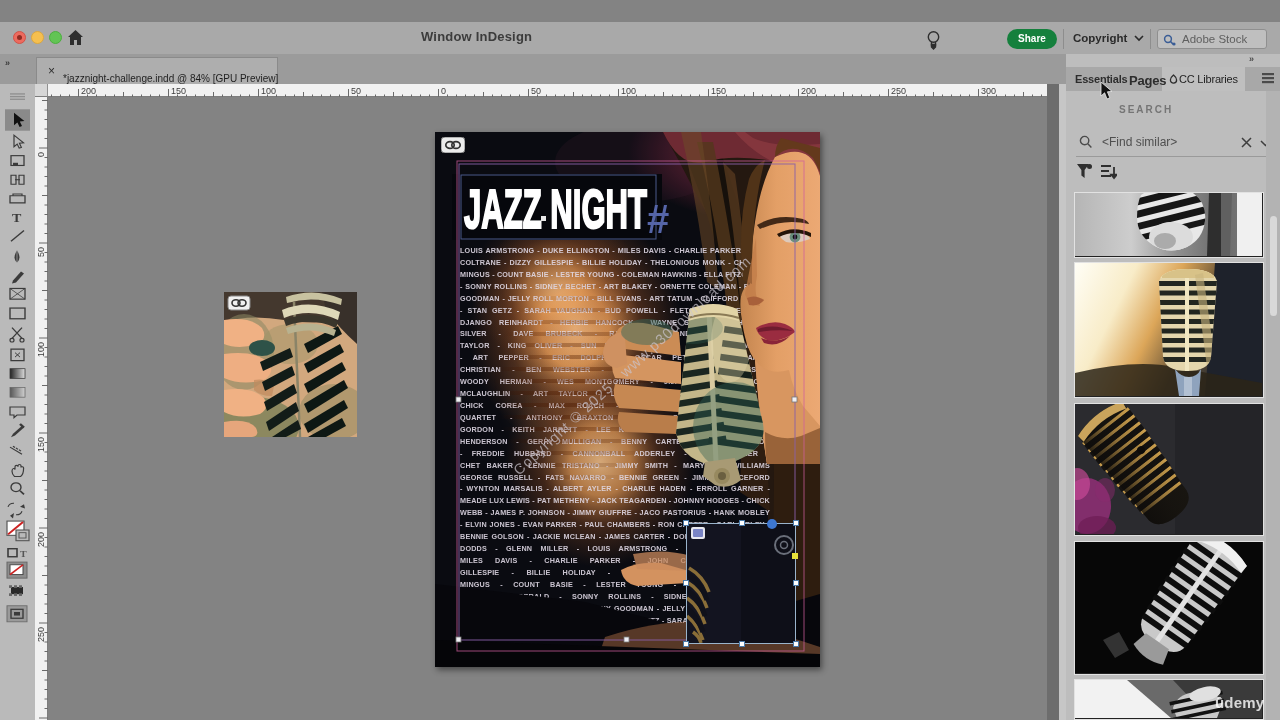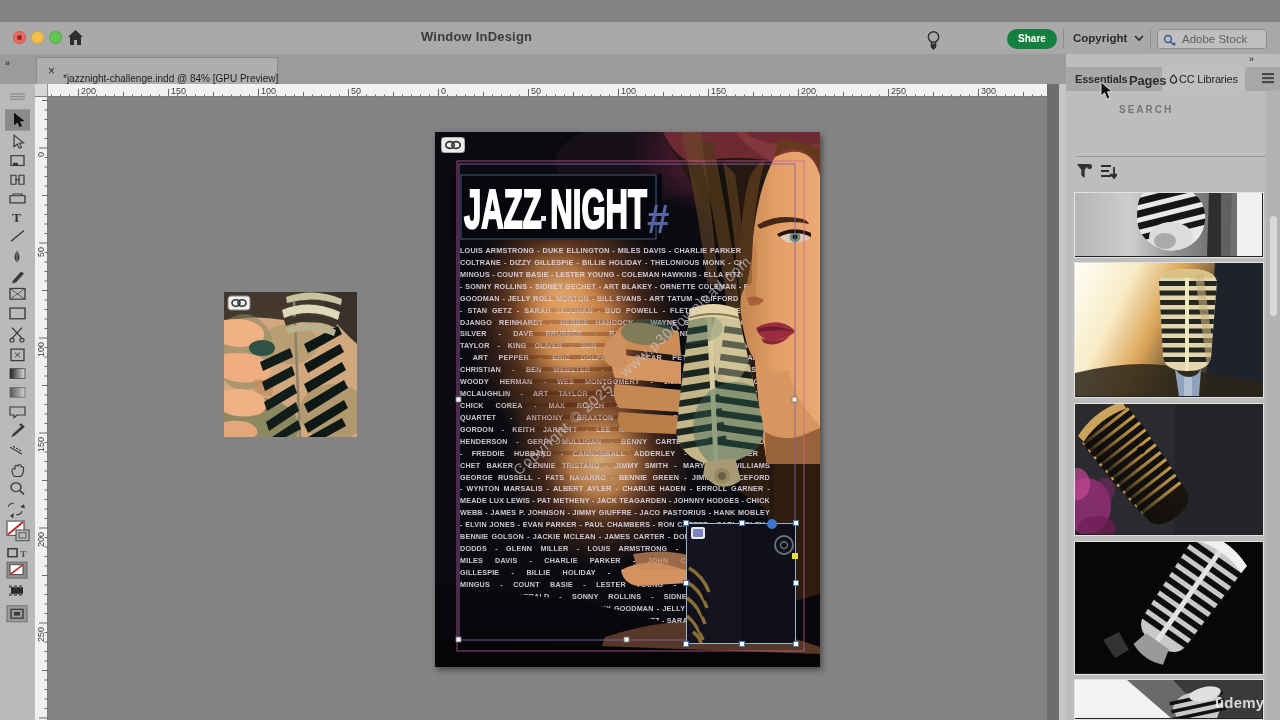--- a/index.html
+++ b/index.html
@@ -424,20 +424,35 @@
       </svg>
     <span style="position:absolute;left:113px;top:19px;color:#1f1f1f;font-size:11px;font-weight:normal;letter-spacing:-0.2px;">CC Libraries</span>
     <svg style="position:absolute;left:196px;top:19px" width="12" height="11" viewBox="0 0 12 11">
         <g fill="#4a4a4a">
           <rect x="0" y="0" width="12" height="2.2"></rect>
           <rect x="0" y="4" width="12" height="2.2"></rect>
           <rect x="0" y="8" width="12" height="2.2"></rect>
         </g>
       </svg>
     <span id="search-label">SEARCH</span>
+    <div id="findrow">
+      <svg style="position:absolute;left:3px;top:3px" width="14" height="14" viewBox="0 0 14 14">
+          <g fill="none" stroke="#4b4b4b" stroke-width="1.4">
+            <circle cx="5.6" cy="5.6" r="4.2"></circle>
+            <path d="M8.8 8.8l3.6 3.6"></path>
+          </g>
+        </svg>
+      <span style="position:absolute;left:26px;top:3px;color:#4f4f4f;font-size:12px;">&lt;Find similar&gt;</span>
+      <svg style="position:absolute;left:165px;top:5px" width="11" height="11" viewBox="0 0 11 11">
+          <path stroke="#3e3e3e" stroke-width="1.5" d="M1 1l9 9 M10 1l-9 9"></path>
+        </svg>
+      <svg style="position:absolute;left:184px;top:8px" width="11" height="7" viewBox="0 0 11 7">
+          <path fill="none" stroke="#3e3e3e" stroke-width="1.5" d="M1 1l4.5 4.5L10 1"></path>
+        </svg>
+    </div>
     <div id="findline"></div>
     <svg style="position:absolute;left:11px;top:110px" width="40" height="17" viewBox="0 0 40 17">
       <g fill="#2f2f2f">
           <path d="M0 0 h12 l-4.4 6 v8 l-3.2-2.5 v-5.5z"></path>
           <circle cx="12.5" cy="2.5" r="2.5"></circle>
       <rect x="24" y="1" width="10" height="2"></rect>
           <rect x="24" y="6" width="8" height="2"></rect>
           <rect x="24" y="11" width="10" height="2"></rect>
       <path d="M37 3 v9 m0 2 l-2.8-3.4 h5.6z" stroke="#2f2f2f" stroke-width="1.8"></path>
         </g>

